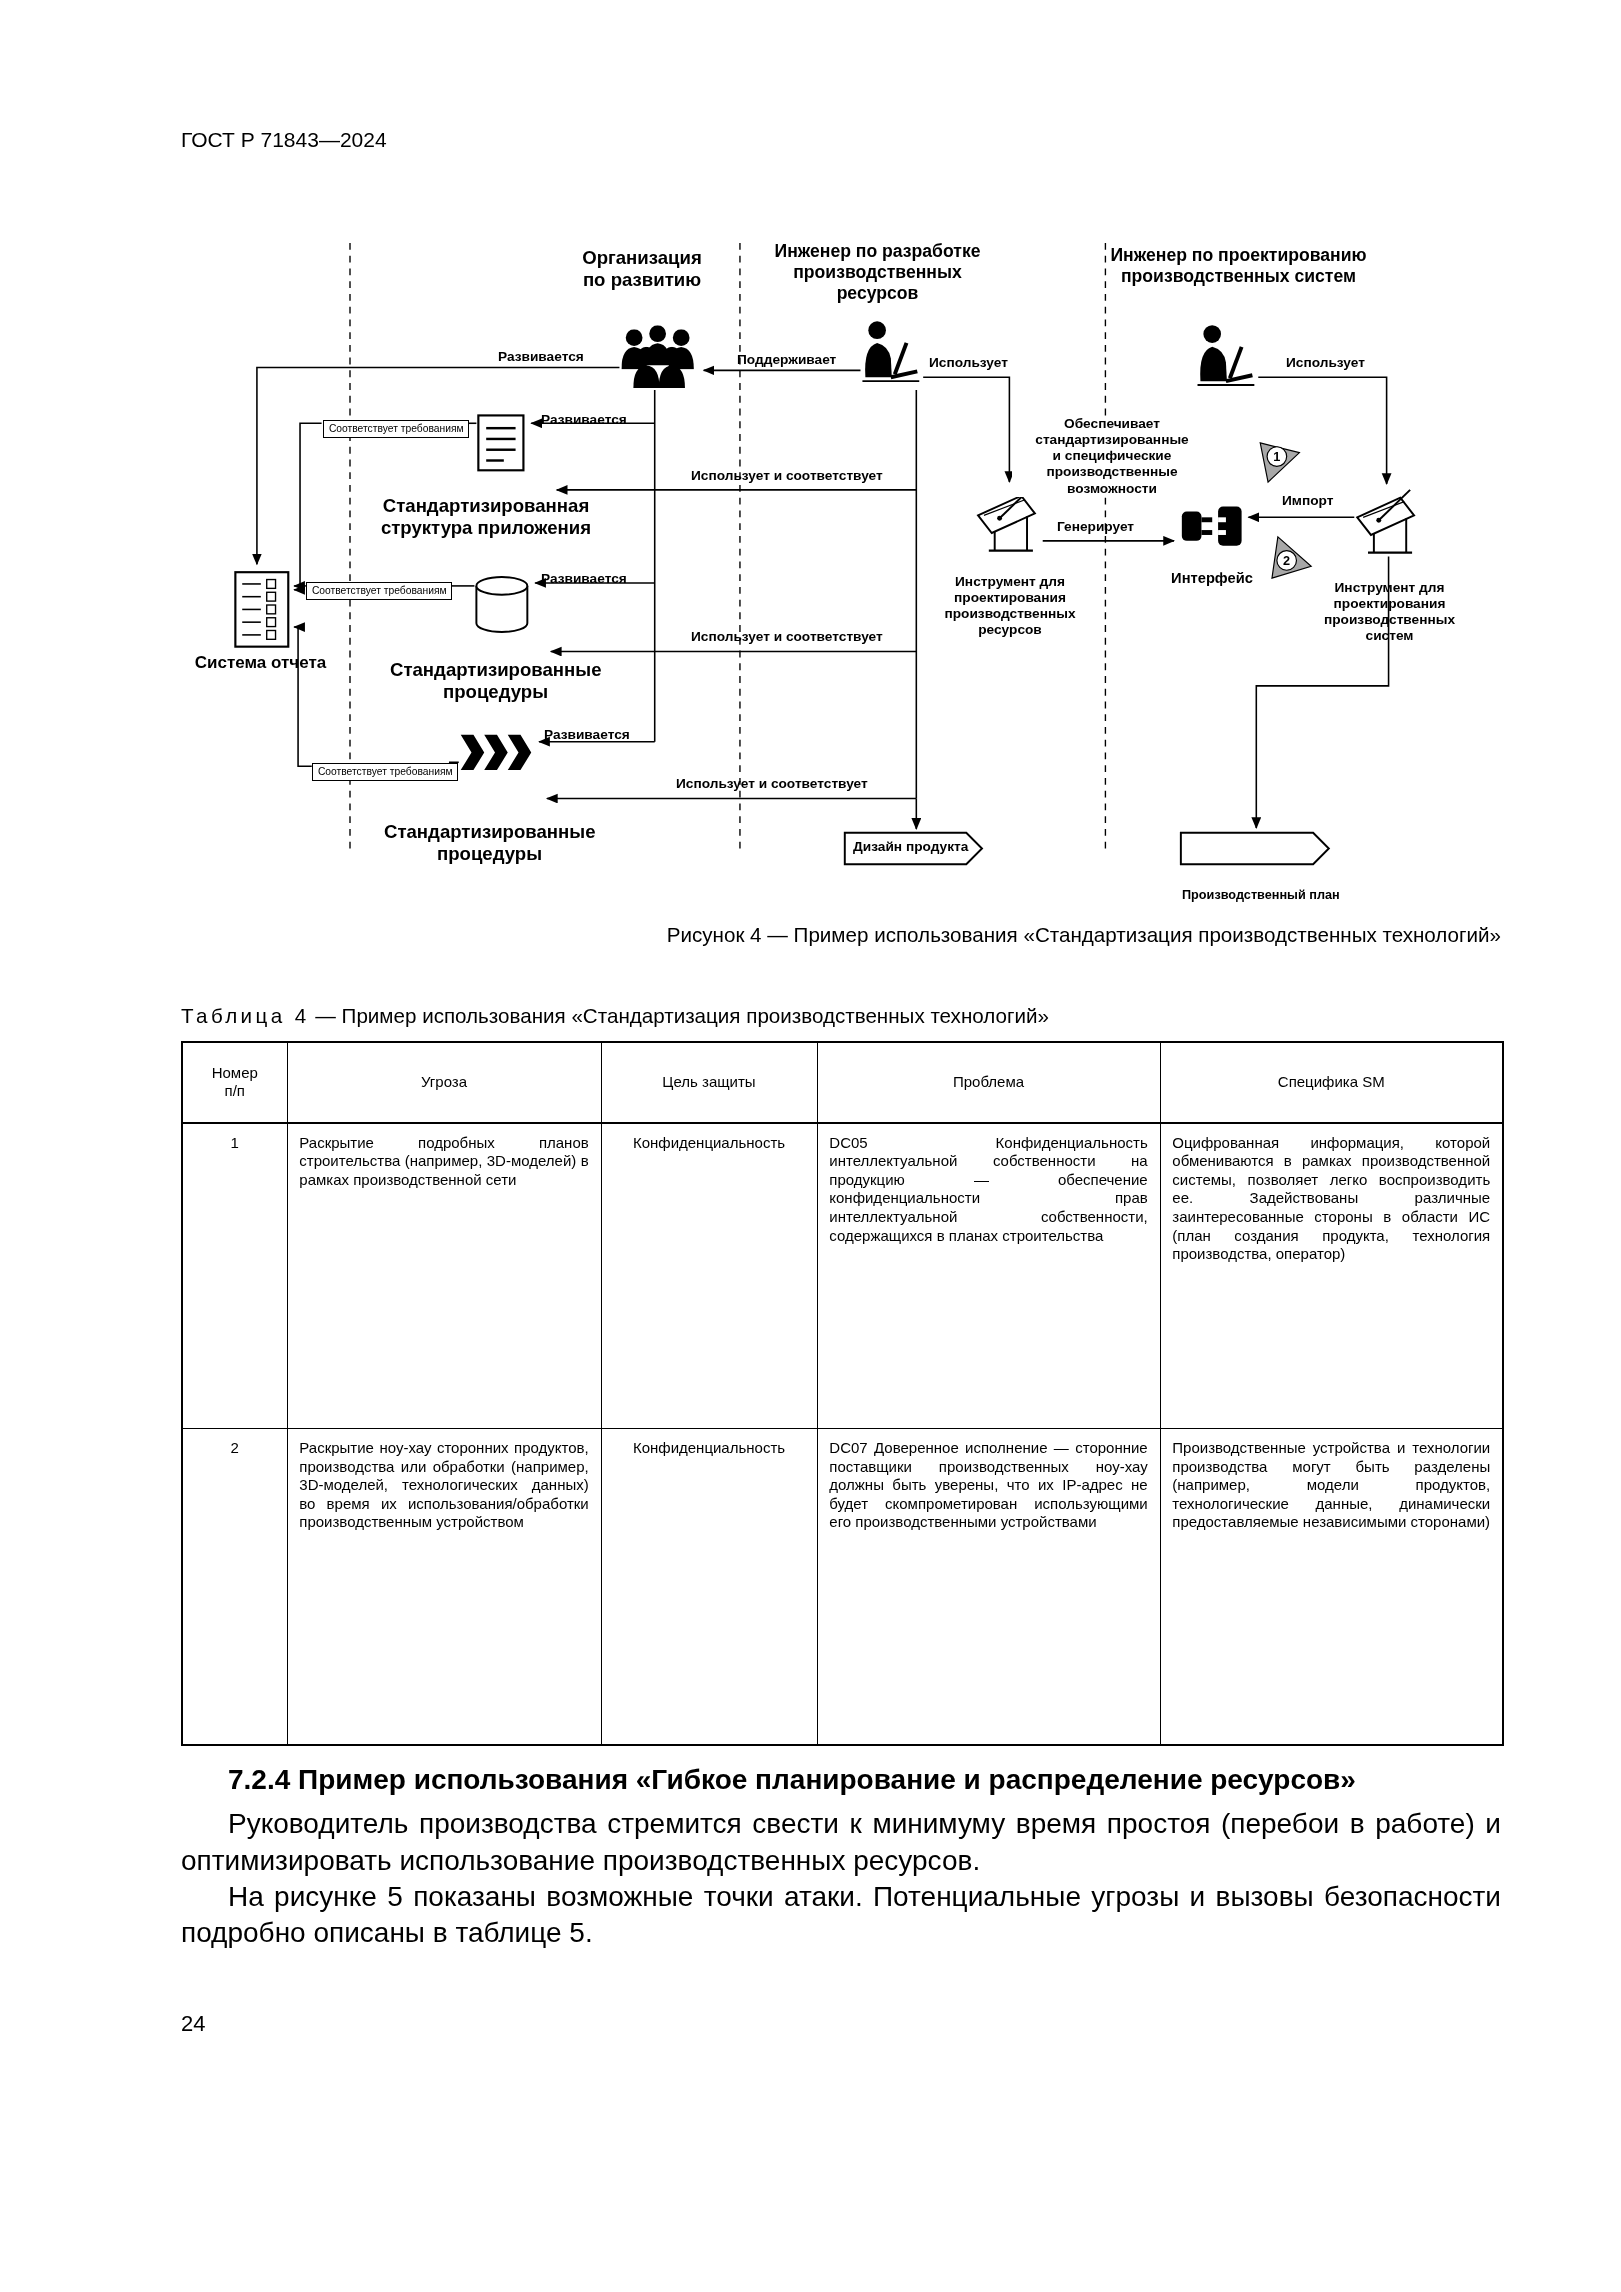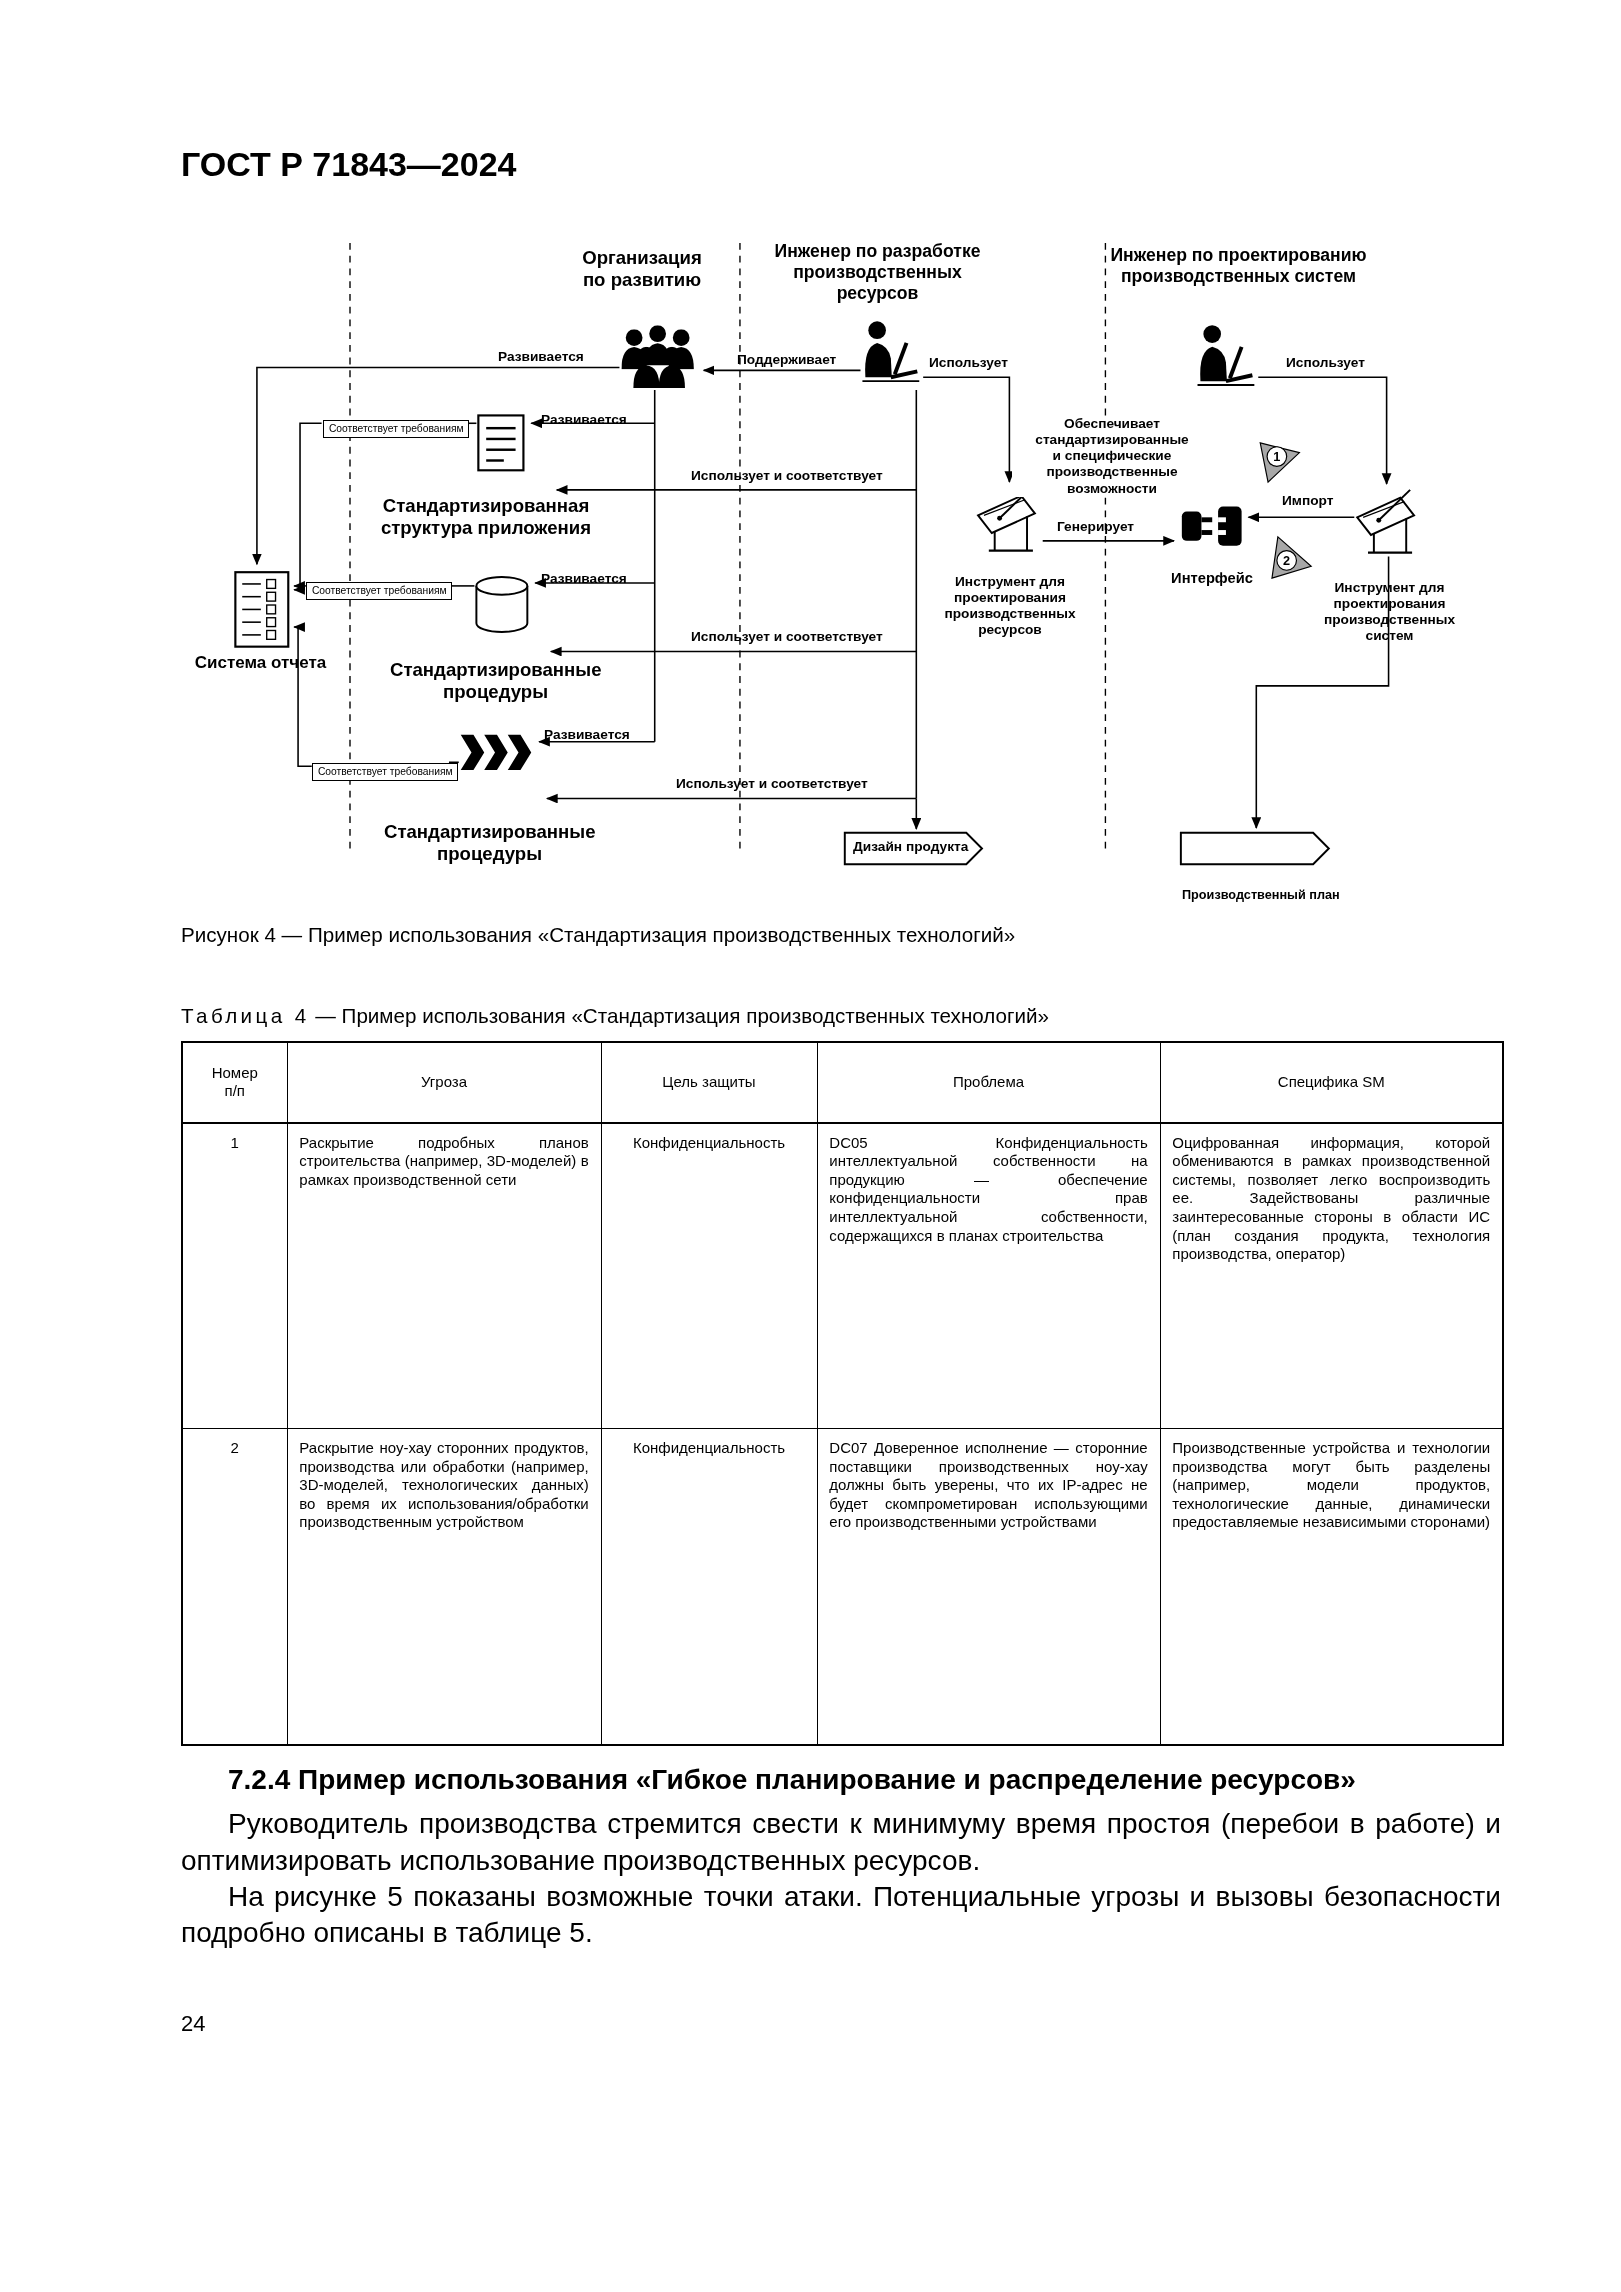--- a/index.html
+++ b/index.html
@@ -8,22 +8,22 @@
   .dl{position:absolute;line-height:1.18;}
   .b{font-weight:700;}
   .ctr{text-align:center;}
   .pre{white-space:pre-line;}
   .nw{white-space:nowrap;}
   .f19{font-size:18.6px;} .f18{font-size:17.6px;} .f17{font-size:17px;}
   .f15{font-size:14.7px;} .f14{font-size:13.7px;} .f13{font-size:12.7px;margin-top:48px;}
   .wbg{background:#fff;padding:0 2px;}
   .cbox{position:absolute;border:1.3px solid #000;background:#fff;font-size:10.3px;
         padding:2.9px 4.9px;white-space:nowrap;line-height:1;margin-top:8px;}
-  .doc-header{position:absolute;left:181px;top:145px;font-size:34px;font-weight:700;}
-  .fig-caption{position:absolute;left:181px;top:923px;width:1320px;text-align:left;font-size:20.6px;}
+  .doc-header{position:absolute;left:181px;top:128px;font-size:21px;font-weight:400;}
+  .fig-caption{position:absolute;left:181px;top:923px;width:1320px;text-align:right;font-size:20.6px;}
   .tbl-caption{position:absolute;left:181px;top:1004px;font-size:20.6px;}
   .spread{letter-spacing:3.4px;}
   table.gost{position:absolute;left:181px;top:1041px;width:1320px;border-collapse:collapse;
              table-layout:fixed;font-size:15px;line-height:1.24;border:2.2px solid #000;}
   .gost th{border:1.6px solid #000;font-weight:400;text-align:center;vertical-align:middle;
            height:71px;padding:3.9px 7.8px;}
   .gost thead th{border-bottom:2.2px solid #000;}
   .gost td{border:1.6px solid #000;vertical-align:top;padding:9.8px 11.8px;text-align:justify;
            overflow-wrap:break-word;}
   .gost td.num{text-align:center;}

